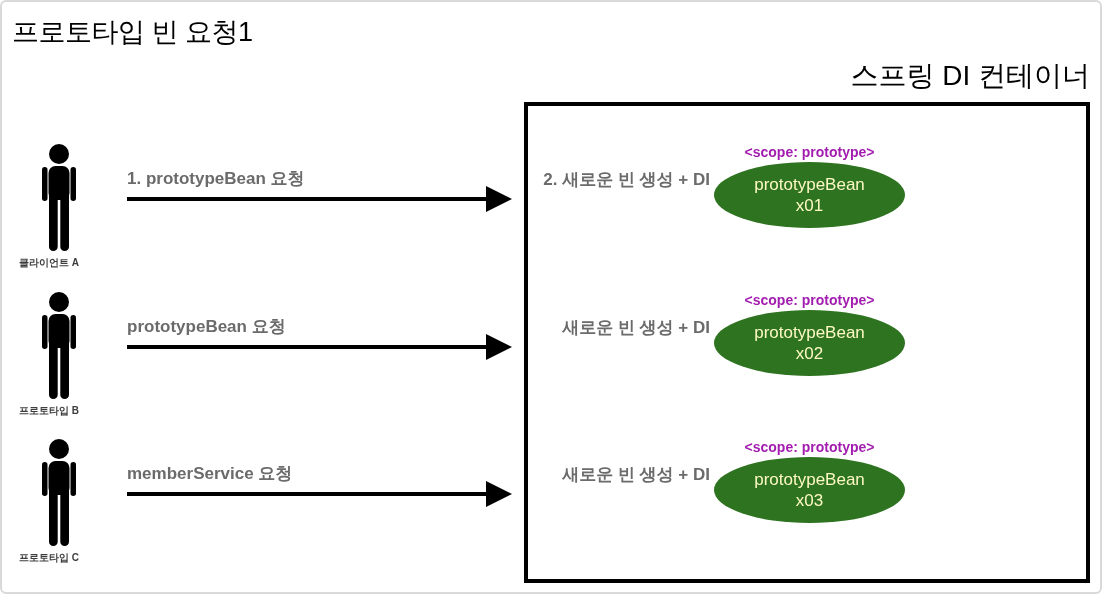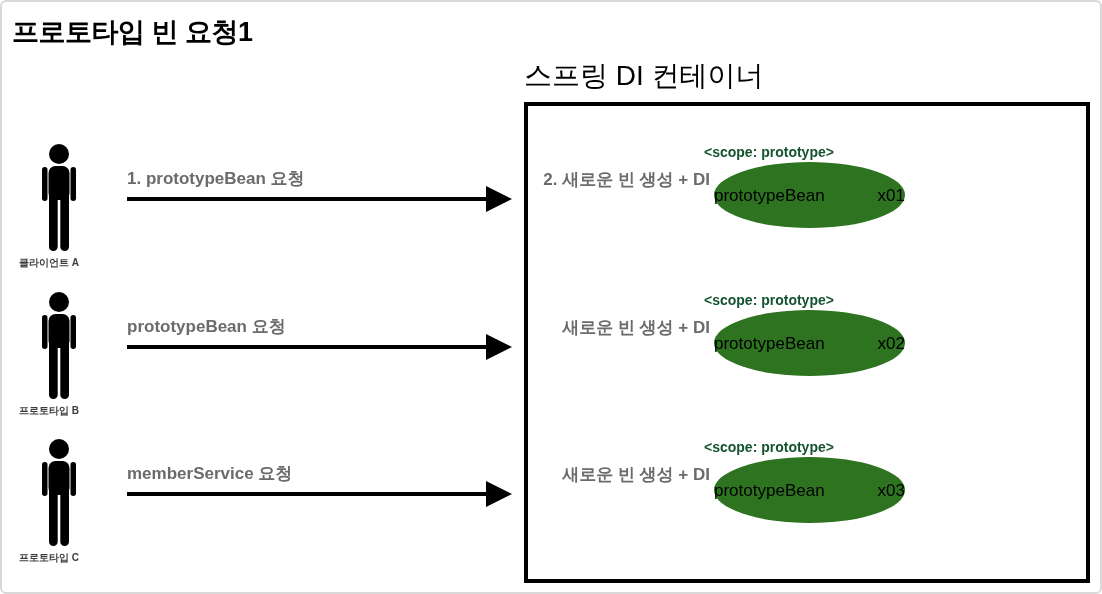--- a/index.html
+++ b/index.html
@@ -13,30 +13,30 @@
     background: #ffffff;
     border: 2px solid #d9d9d9;
     border-radius: 6px;
     overflow: hidden;
   }
 
   .page-title {
     position: absolute;
     left: 10px; top: 12px;
     font-size: 27px;
-    font-weight: bold;
+    font-weight: normal;
     color: #000;
     letter-spacing: -0.5px;
   }
 
   .container-title {
     position: absolute;
     left: 522px; top: 55px;
     width: 566px;
-    text-align: left;
+    text-align: right;
     font-size: 28px;
     font-weight: 400;
     color: #000;
   }
 
   .di-container-box {
     position: absolute;
     left: 522px; top: 100px;
     width: 566px; height: 481px;
     border: 4px solid #000;
@@ -91,36 +91,37 @@
     text-align: right;
     font-size: 17px;
     font-weight: bold;
     color: #6b6b6b;
   }
 
   .scope-label {
     position: absolute;
     left: 702px; top: 2px;
     width: 211px;
+    text-align: center;
     font-size: 14px;
     font-weight: bold;
-    color: #14532d;
+    color: #a21caf;
   }
 
   .bean-ellipse {
     position: absolute;
     left: 712px; top: 20px;
     width: 191px; height: 66px;
     background: #2e7320;
     border-radius: 50%;
     display: flex;
-    flex-direction: row;
+    flex-direction: column;
     align-items: center;
-    justify-content: space-between;
-    color: #000000;
+    justify-content: center;
+    color: #fef9c3;
     font-size: 17px;
     line-height: 21px;
     text-align: center;
   }
 </style>
 </head>
 <body>
 
 <div class="slide">
 

